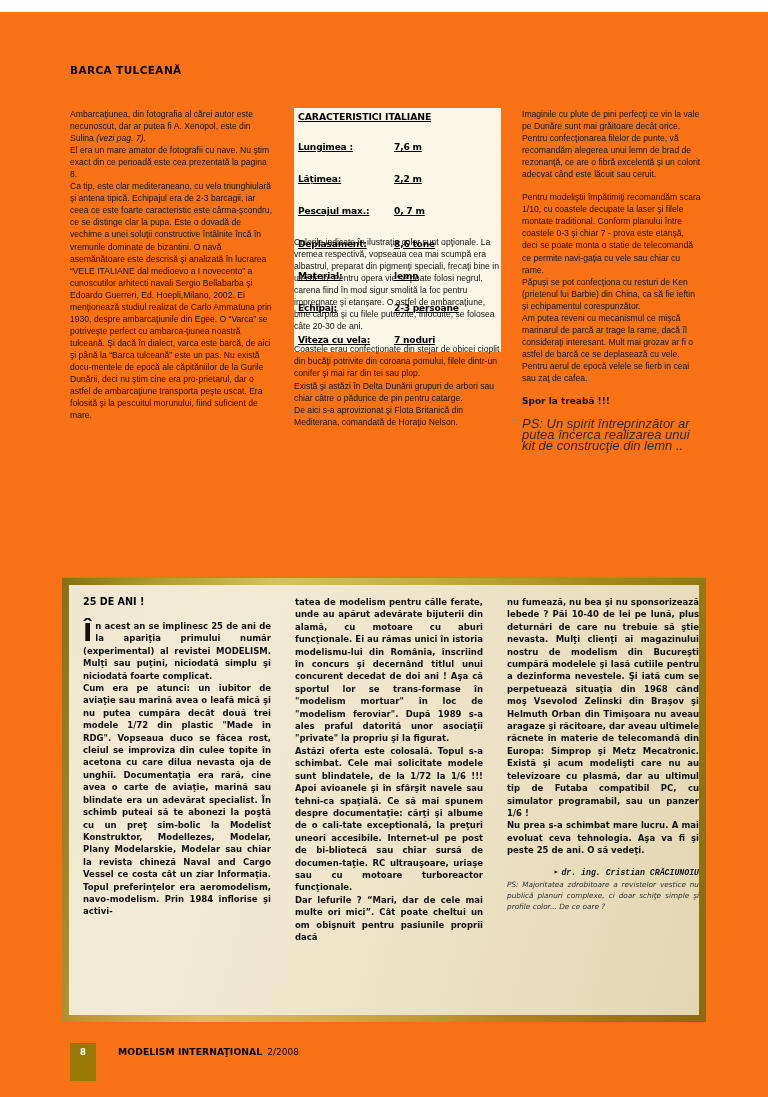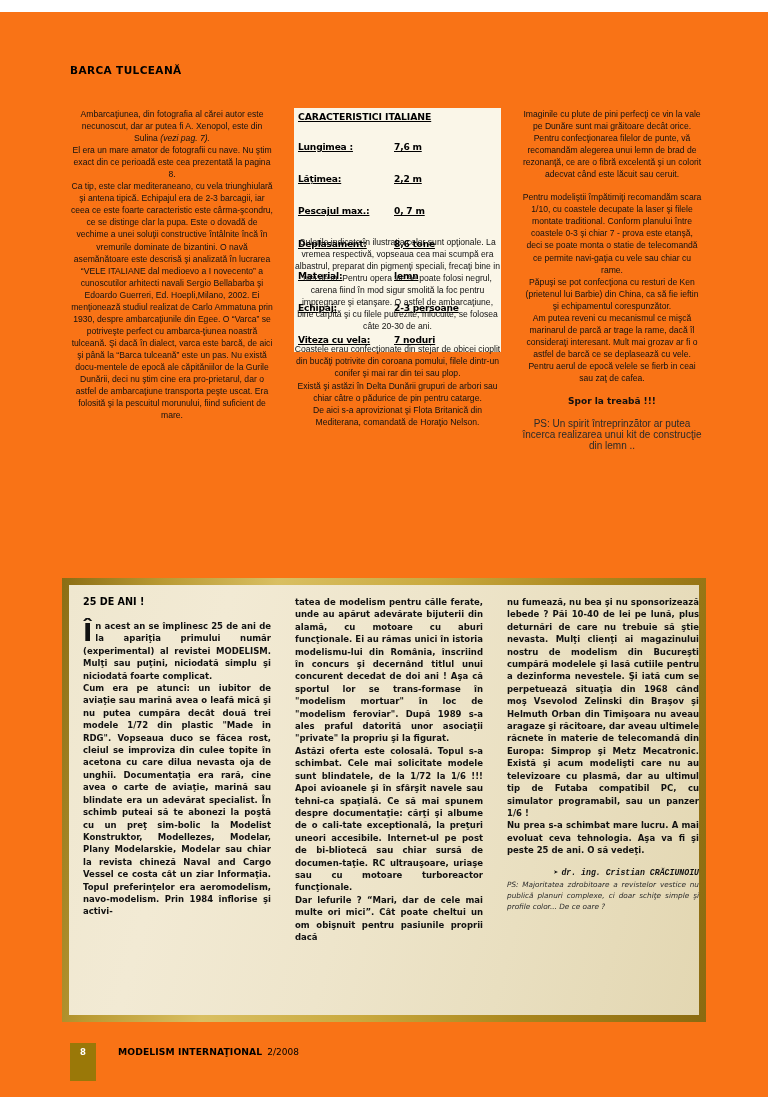--- a/index.html
+++ b/index.html
@@ -42,21 +42,21 @@
     left: 70px;
     top: 96px;
     width: 632px;
     height: 460px;
   }
   .col {
     position: absolute;
     top: 0;
     font-size: 8.6px;
     line-height: 12.05px;
-    text-align: center;
+    text-align: left;
     color: #111;
   }
   .col p { margin: 0; }
   .col p + p { margin-top: 0px; }
   .col .gap { height: 11px; }
   .col i { font-style: italic; }
 
   #col-left   { left: 0px;   width: 204px; }
   #col-mid    { left: 224px; width: 207px; }
   #col-right  { left: 452px; width: 180px; }
@@ -100,21 +100,22 @@
   }
 
   .spec-spacer { height: 128px; }
 
   .spor {
     font-size: 9px;
     font-weight: bold;
     font-family: "DejaVu Sans", sans-serif;
   }
   .ps-note {
-    font-size: 10px;
+    font-size: 13px;
+    font-style: italic;
     line-height: 11px;
     color: #2a2a2a;
   }
 
   
   .boxwrap {
     position: absolute;
     left: 62px;
     top: 566px;
     width: 644px;

